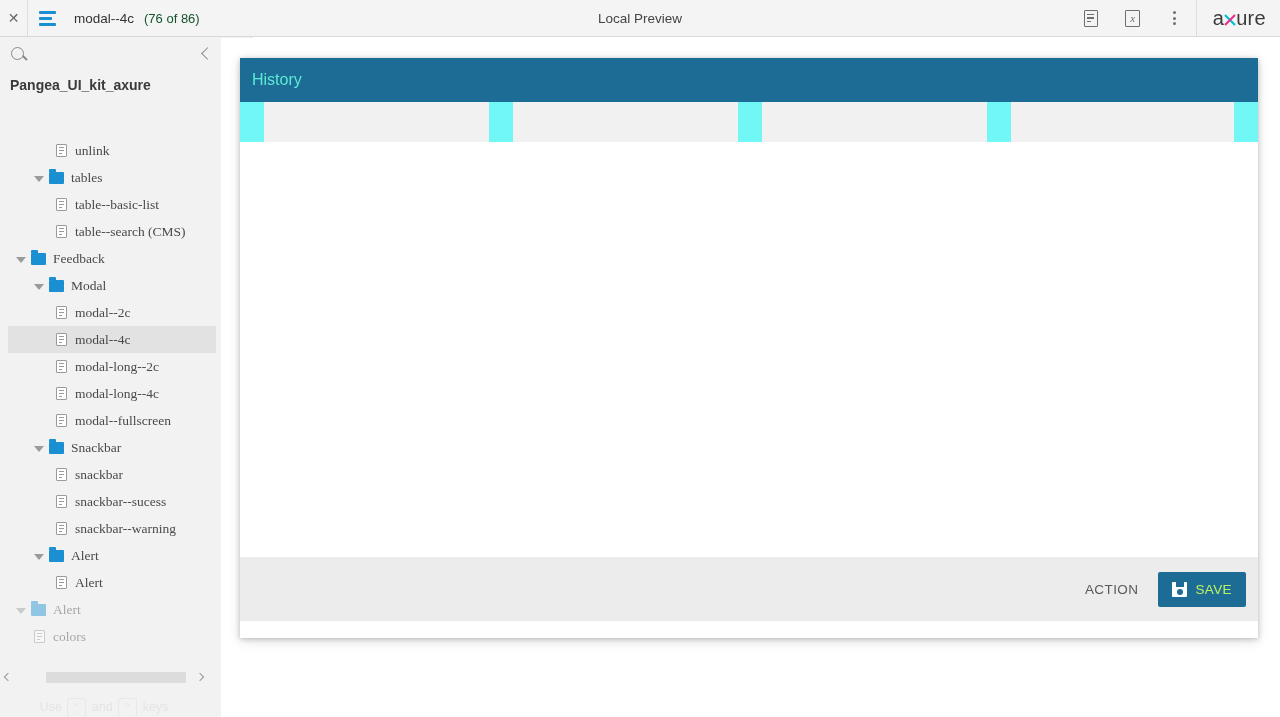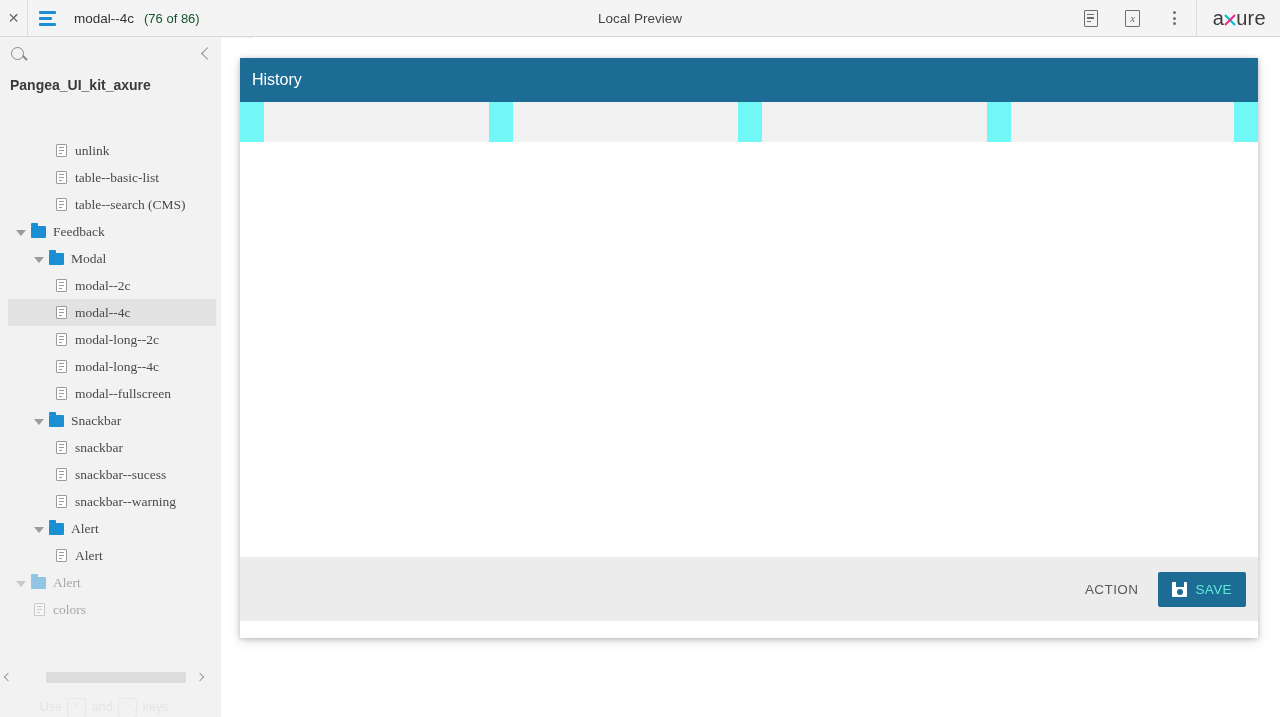--- a/index.html
+++ b/index.html
@@ -179,21 +179,21 @@
   .canvas {
     position:absolute; left: 221px; top: 38px; right: 0; bottom: 0;
     background: #ffffff;
   }
   .modal {
     position:absolute; left: 19px; top: 20px; width: 1018px; height: 580px;
     background: #ffffff;
     box-shadow: 0 1px 5px rgba(0,0,0,0.22), 0 3px 12px rgba(0,0,0,0.12);
   }
   .modal-header {
-    height: 44px; background: #1c6c95; color: #ffffff;
+    height: 44px; background: #1c6c95; color: #5eead4;
     display:flex; align-items:center; padding-left: 12px;
     font-size: 16px;
   }
   .modal-grid {
     position: relative; height: 40px; background: #f1f1f1;
   }
   .gridbar {
     position:absolute; top: 0; width: 24px; height: 40px; background: #72f7f7;
   }
   .modal-body { height: 415px; background: #ffffff; }
@@ -205,21 +205,21 @@
   .btn-text {
     font-size: 13.5px; color: #5a5a5a; letter-spacing: 0.4px;
     padding: 8px 6px; background:none; border:none; font-family:inherit;
   }
   .btn-secondary {
     font-size: 13.5px; color: #555; letter-spacing: 0.4px;
     background: #fff; border: 1px solid #d4d4d4; border-radius: 2px;
     padding: 10px 16px; font-family:inherit;
   }
   .btn-primary {
-    font-size: 13.5px; color: #5eead4; letter-spacing: 0.4px;
+    font-size: 13.5px; color: #bef264; letter-spacing: 0.4px;
     background: #1c6c95; border: none; border-radius: 2px;
     padding: 10px 14px; font-family:inherit;
     display:flex; align-items:center; gap: 8px;
   }
   .ic-save {
     width: 15px; height: 15px; background:#fff; border-radius:1px; position:relative; flex:none;
   }
   .ic-save::before {
     content:""; position:absolute; left: 3.5px; top: 0; width: 8px; height: 5px;
     background: #1c6c95;
@@ -290,20 +290,26 @@
 
   <div class="tree">
       <div class="tree-row">
         <span style="display: inline-block; flex: 0 0 auto; width: 48px;"></span>
         <span class="pageicon">
           <span></span>
           <span></span>
           <span></span>
         </span>
         <span>unlink</span>
+      </div>
+      <div class="tree-row">
+        <span style="display: inline-block; flex: 0 0 auto; width: 26px;"></span>
+        <span class="tw caret"></span>
+        <span class="folder"></span>
+        <span>tables</span>
       </div>
       <div class="tree-row">
         <span style="display: inline-block; flex: 0 0 auto; width: 48px;"></span>
         <span class="pageicon">
           <span></span>
           <span></span>
           <span></span>
         </span>
         <span>table--basic-list</span>
       </div>

